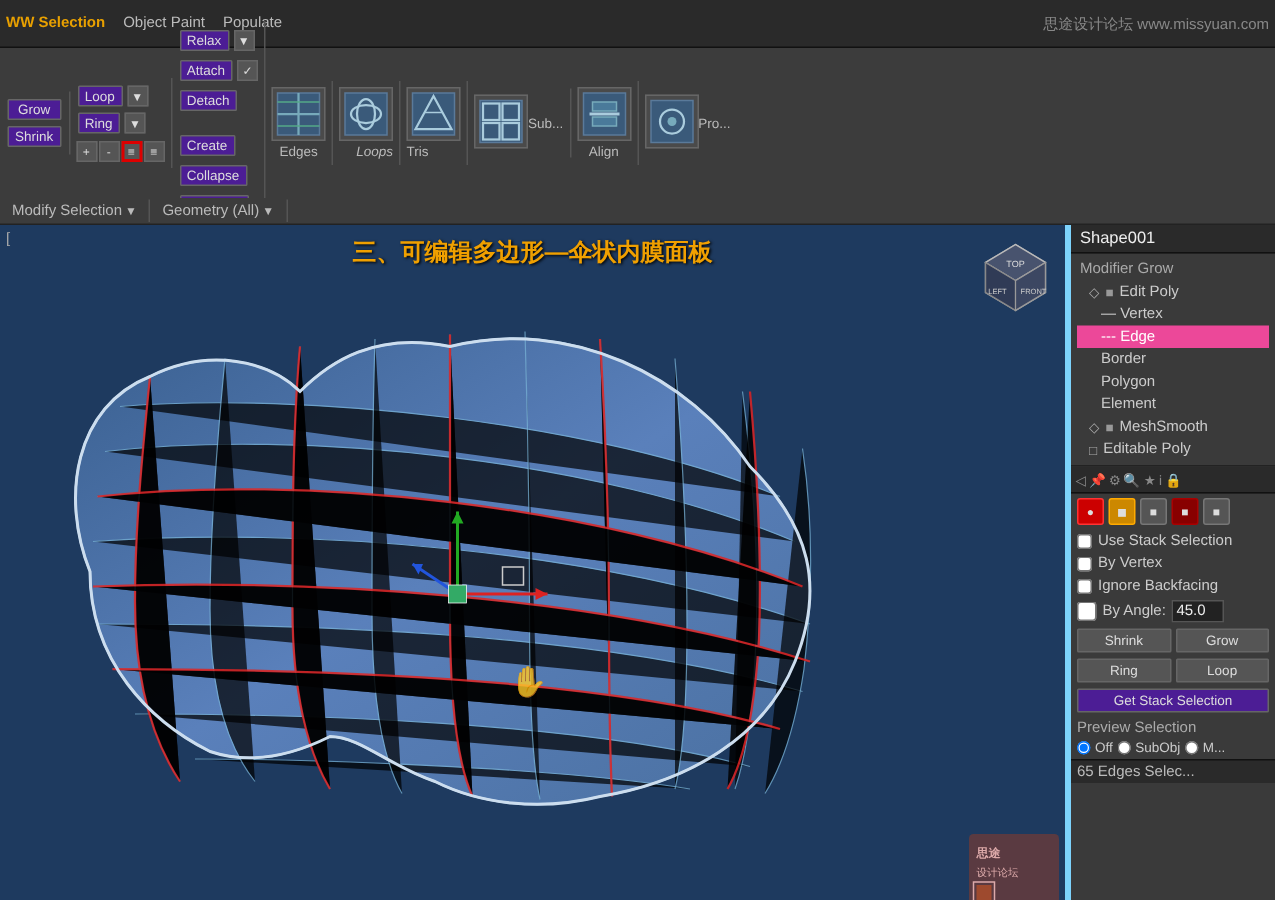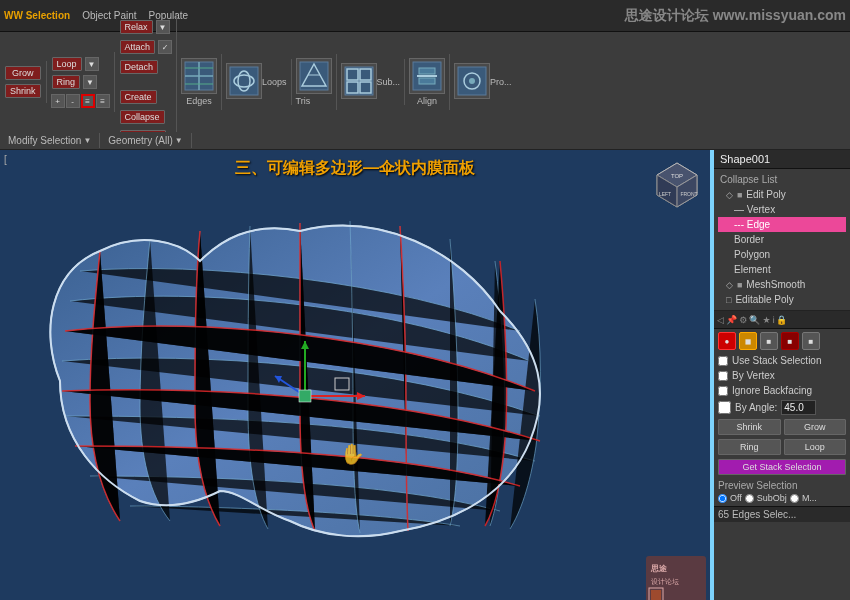--- a/index.html
+++ b/index.html
@@ -23,40 +23,39 @@
       border-bottom: 1px solid #111;
     }
     .top-bar-left {
       color: #e8a000;
       font-size: 10px;
       font-weight: bold;
     }
     .top-bar-right {
       margin-left: auto;
       color: #888;
-      font-size: 14px;
-      font-weight: bold;
+      font-size: 10px;
     }
 
     .toolbar-section {
       display: flex;
       flex-direction: column;
       align-items: center;
       justify-content: center;
       padding: 4px 6px;
       border-right: 1px solid #555;
       min-width: 60px;
     }
 
     .toolbar-section.narrow {
       min-width: 40px;
     }
 
     .tool-btn {
-      background: #7f1d1d;
+      background: #4c1d95;
       border: 1px solid #666;
       color: #ddd;
       font-size: 9px;
       padding: 1px 4px;
       margin: 1px;
       cursor: pointer;
       white-space: nowrap;
       border-radius: 1px;
     }
 
@@ -242,21 +241,21 @@
       color: #ddd;
       font-size: 9px;
       padding: 2px 2px;
       text-align: center;
       cursor: pointer;
       border-radius: 1px;
     }
 
     .single-btn {
       margin: 2px 4px;
-      background: #a21caf;
+      background: #4c1d95;
       border: 1px solid #666;
       color: #ddd;
       font-size: 9px;
       padding: 2px 4px;
       text-align: center;
       cursor: pointer;
       border-radius: 1px;
       width: calc(100% - 8px);
     }
 
@@ -362,24 +361,25 @@
     .edges-section {
       display: flex;
       flex-direction: column;
       align-items: center;
       padding: 4px;
       border-right: 1px solid #555;
     }
 
     .loops-section {
       display: flex;
-      flex-direction: row;
-      align-items: center;
-      padding: 4px;
-      border-right: 1px solid #555;
+      flex-direction: column;
+      align-items: flex-end;
+      padding: 4px;
+      border-right: 1px solid #555;
+      font-style: italic;
     }
 
     .tris-section {
       display: flex;
       flex-direction: column;
       align-items: flex-start;
       padding: 4px;
       border-right: 1px solid #555;
     }
 
@@ -668,21 +668,21 @@
         <rect x="3" y="32" width="14" height="14" fill="none" stroke="#daa" stroke-width="1"></rect>
         <rect x="5" y="34" width="10" height="10" fill="#cc5522" opacity="0.6"></rect>
       </svg>
     </div>
   </div>
 
   <div class="right-panel">
     <div class="panel-title">Shape001</div>
 
     <div class="panel-section">
-      <div class="panel-section-title">Collapse List</div>
+      <div class="panel-section-title">Modifier Grow</div>
 
       <div class="modifier-item">
         <span style="font-size:9px;color:#aaa;">◇</span>
         <span style="font-size:9px;color:#999;">■</span>
         <span>Edit Poly</span>
       </div>
       <div class="modifier-item sub">
         <span>— Vertex</span>
       </div>
       <div class="modifier-item sub active">

